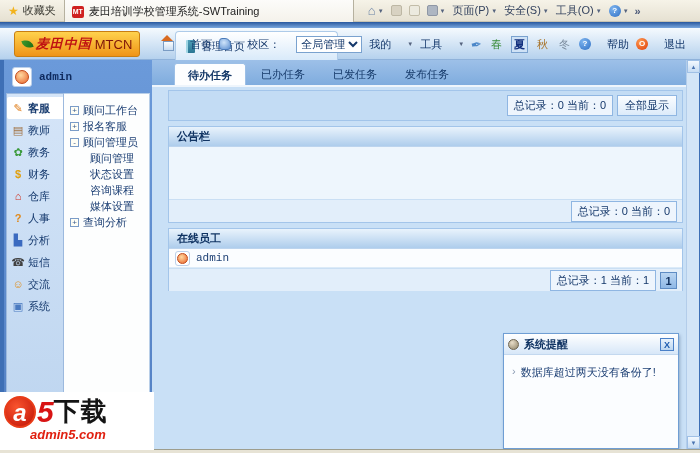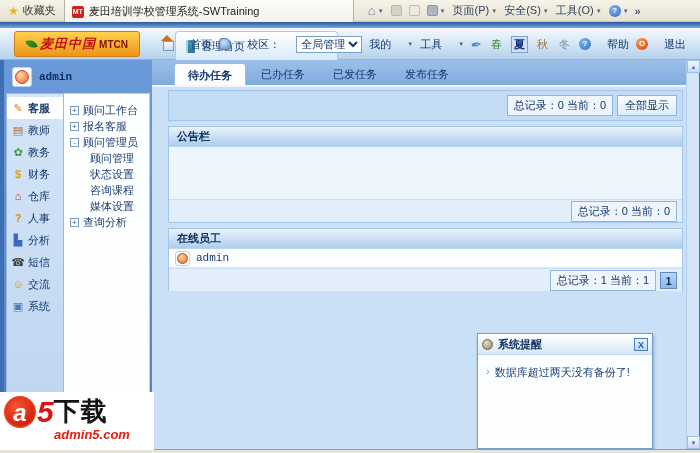--- a/index.html
+++ b/index.html
@@ -36,21 +36,21 @@
     background:linear-gradient(#29589e,#7aa7de); }
   .app-header { position:absolute; left:0; top:28px; width:700px; height:32px;
     background:linear-gradient(#f5fafe,#b5d1ed); border-bottom:1px solid #8fb2da; }
   .logo { position:absolute; left:14px; top:3px; width:126px; height:26px;
     background:linear-gradient(#ffd24d,#ef9417); border:1px solid #c87e12; border-radius:3px;
     display:flex; align-items:center; justify-content:center; gap:3px; }
   .leaf { width:11px; height:8px; background:linear-gradient(120deg,#3f9a2e,#1e6e14);
     border-radius:0 8px 0 8px; transform:rotate(-12deg); }
   .logo-cn { font-family:"Liberation Serif","DejaVu Serif",serif; font-weight:bold;
     font-style:italic; font-size:13px; color:#bf1212; letter-spacing:1px; }
-  .logo-en { font-size:10px; font-weight:bold; color:#7e1408; }
+  .logo-en { font-size:13px; font-weight:normal; color:#7e1408; }
   .page-tab { position:absolute; left:175px; top:3px; width:163px; height:29px;
     background:linear-gradient(#ffffff,#d9eafa); border:1px solid #aecbe9; border-bottom:none;
     border-radius:4px 4px 0 0; display:flex; align-items:center; gap:6px; padding:0 10px; }
   .book-icon { width:9px; height:13px; background:linear-gradient(#4f9fb8,#2b7694);
     border-left:2px solid #9fd6e4; border-radius:1px; }
   .top-nav { position:absolute; right:14px; top:6px; height:20px; display:flex;
     align-items:center; gap:7px; white-space:nowrap; }
   .nav-item { display:flex; align-items:center; gap:16px; cursor:default; }
   .house { width:13px; height:11px; position:relative; }
   .house:before { content:""; position:absolute; left:0; top:-4px; border-left:6.5px solid transparent;
@@ -131,21 +131,21 @@
   
   .vscroll { position:absolute; left:686px; top:60px; width:13px; height:389px;
     background:#d3e5f7; border-left:1px solid #b3cdea; }
   .scroll-btn { position:absolute; left:0; width:13px; height:13px;
     background:linear-gradient(#f2f8fe,#c6dcf3); border:1px solid #9fc0e6;
     color:#4a74b0; font-size:6px; text-align:center; line-height:12px; cursor:pointer; }
   .scroll-btn.up { top:0; }
   .scroll-btn.down { bottom:0; }
 
   
-  .popup { position:absolute; left:477px; top:333px; width:176px; height:116px;
+  .popup { position:absolute; left:503px; top:333px; width:176px; height:116px;
     background:#fbfdff; border:1px solid #6f9ed4; box-shadow:1px 2px 3px rgba(40,70,110,.35); }
   .popup-header { height:21px; background:linear-gradient(#ffffff,#d7e7f8);
     border-bottom:1px solid #c3d8ef; display:flex; align-items:center; gap:5px; padding:0 4px; }
   .bell-icon { width:11px; height:11px; border-radius:50%;
     background:radial-gradient(circle at 35% 30%,#e8ddc8,#8f8468); border:1px solid #6e6450; }
   .popup-title { font-weight:bold; color:#113463; flex:1; }
   .popup-close { width:14px; height:13px; background:linear-gradient(#eaf3fc,#bcd6f0);
     border:1px solid #4a80c8; color:#1d5cb0; font-weight:bold; font-size:9px;
     text-align:center; line-height:12px; cursor:pointer; }
   .popup-body { padding:10px 8px; display:flex; gap:5px; color:#1c3f74; }
@@ -155,21 +155,21 @@
   .watermark { position:absolute; left:0; top:392px; width:154px; height:58px;
     background:#fff; z-index:60; padding:2px 0 0 4px; }
   .wm-row { display:flex; align-items:center; }
   .wm-a { width:32px; height:32px; border-radius:50%;
     background:radial-gradient(circle at 38% 32%,#f9542e,#bf1206);
     color:#fff; font-weight:bold; font-style:italic; font-size:24px; text-align:center;
     line-height:30px; border:2px solid #e8english; border:2px solid #e83c18; }
   .wm-5 { font-size:30px; font-weight:bold; font-style:italic; color:#d81414; margin-left:1px; }
   .wm-dl { font-size:26px; font-weight:bold; color:#141414; letter-spacing:1px; }
   .wm-site { font-size:13px; font-weight:bold; font-style:italic; color:#e02010;
-    margin:-2px 0 0 26px;text-align:center; }
+    margin:-2px 0 0 26px; }
   .status-strip { position:absolute; left:0; top:449px; width:700px; height:4px;
     background:#e7e3d5; border-top:1px solid #9d9d8d; }
 </style>
 </head>
 <body>
 
 <div id="screen">
 
   <div class="browser-bar">
     <div class="fav-group">

